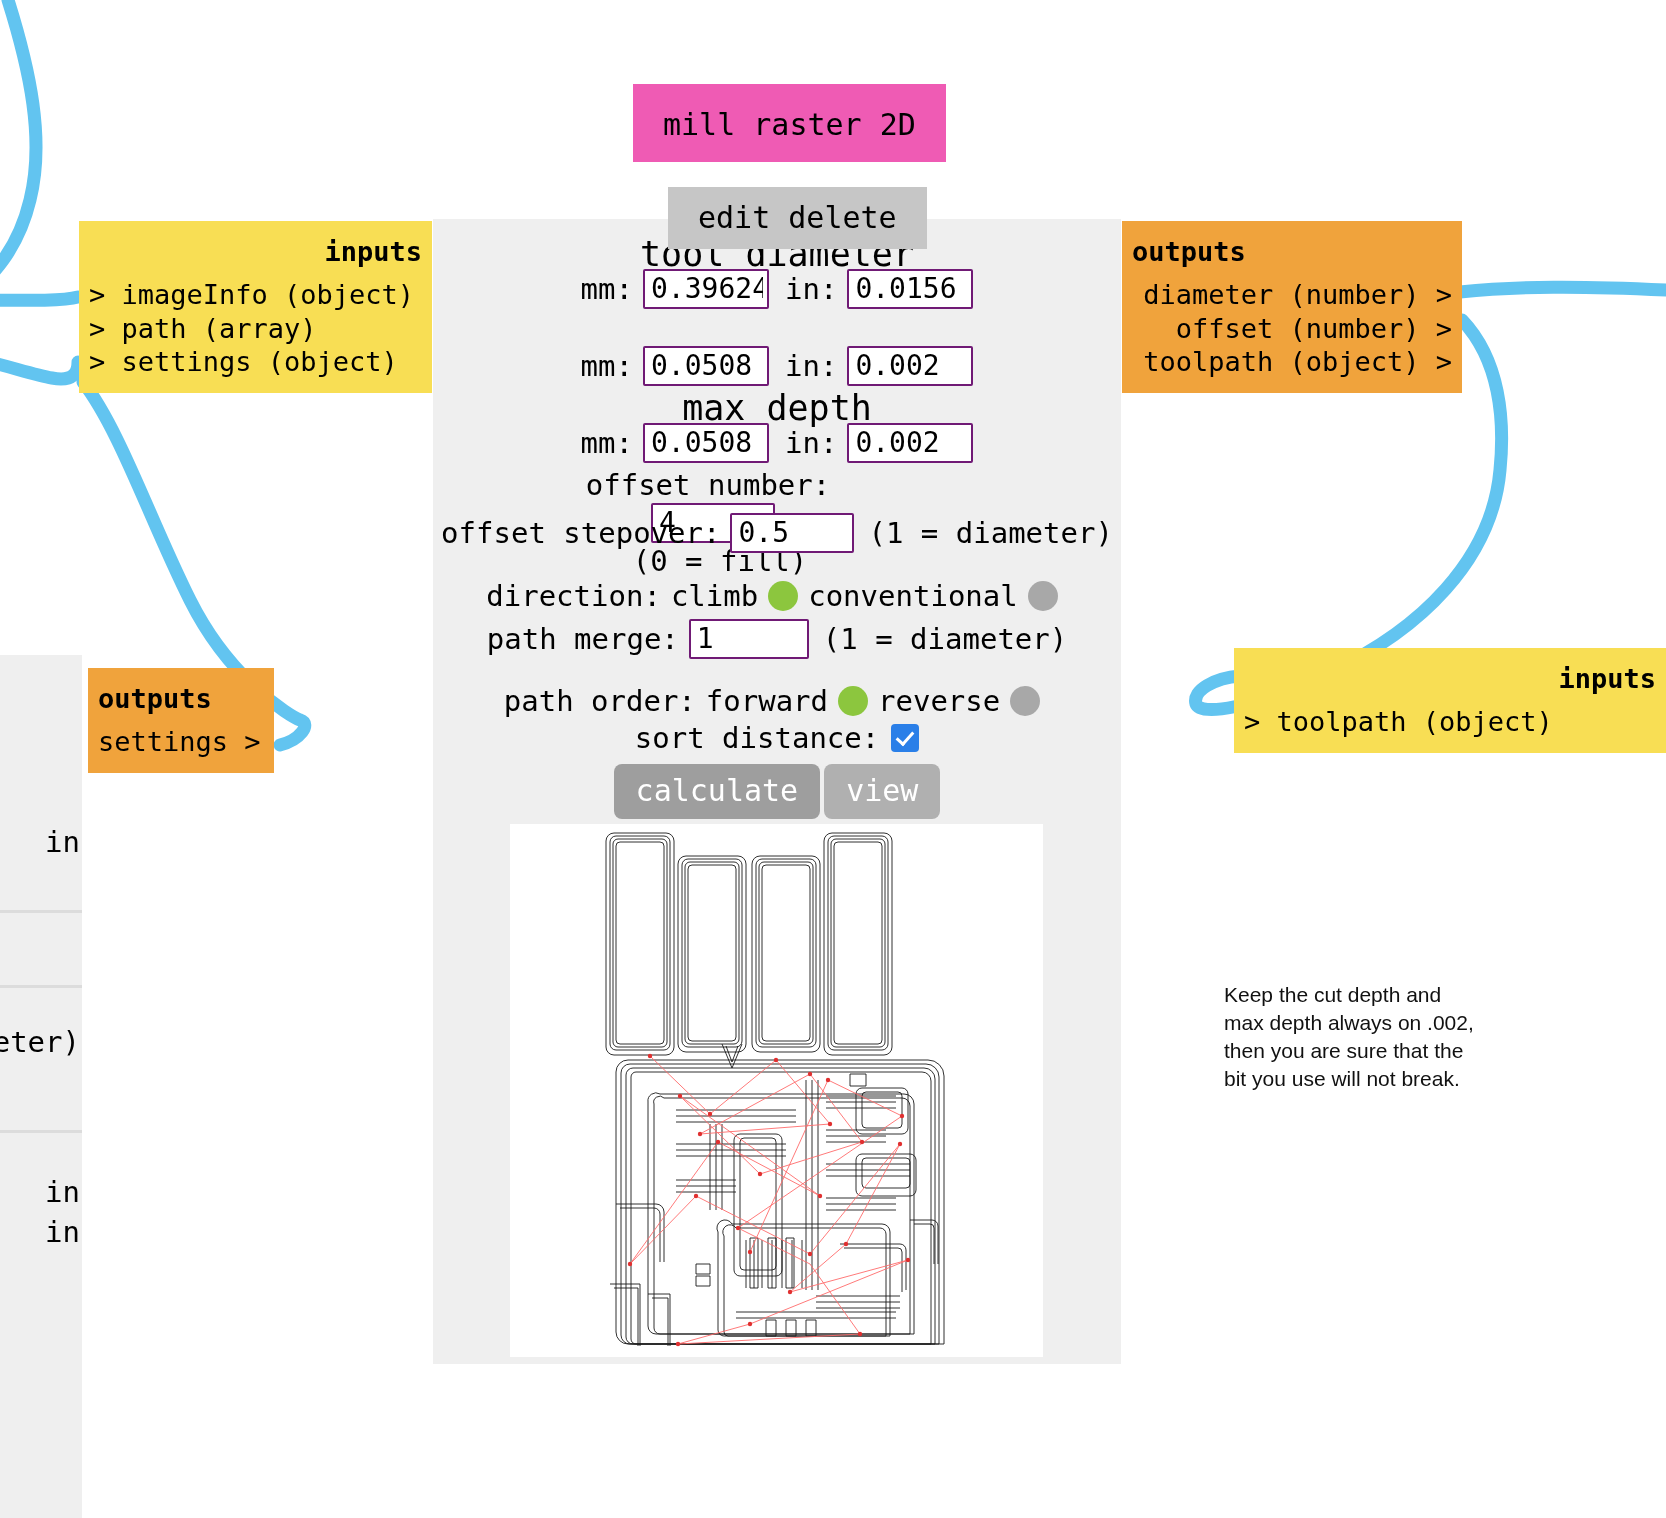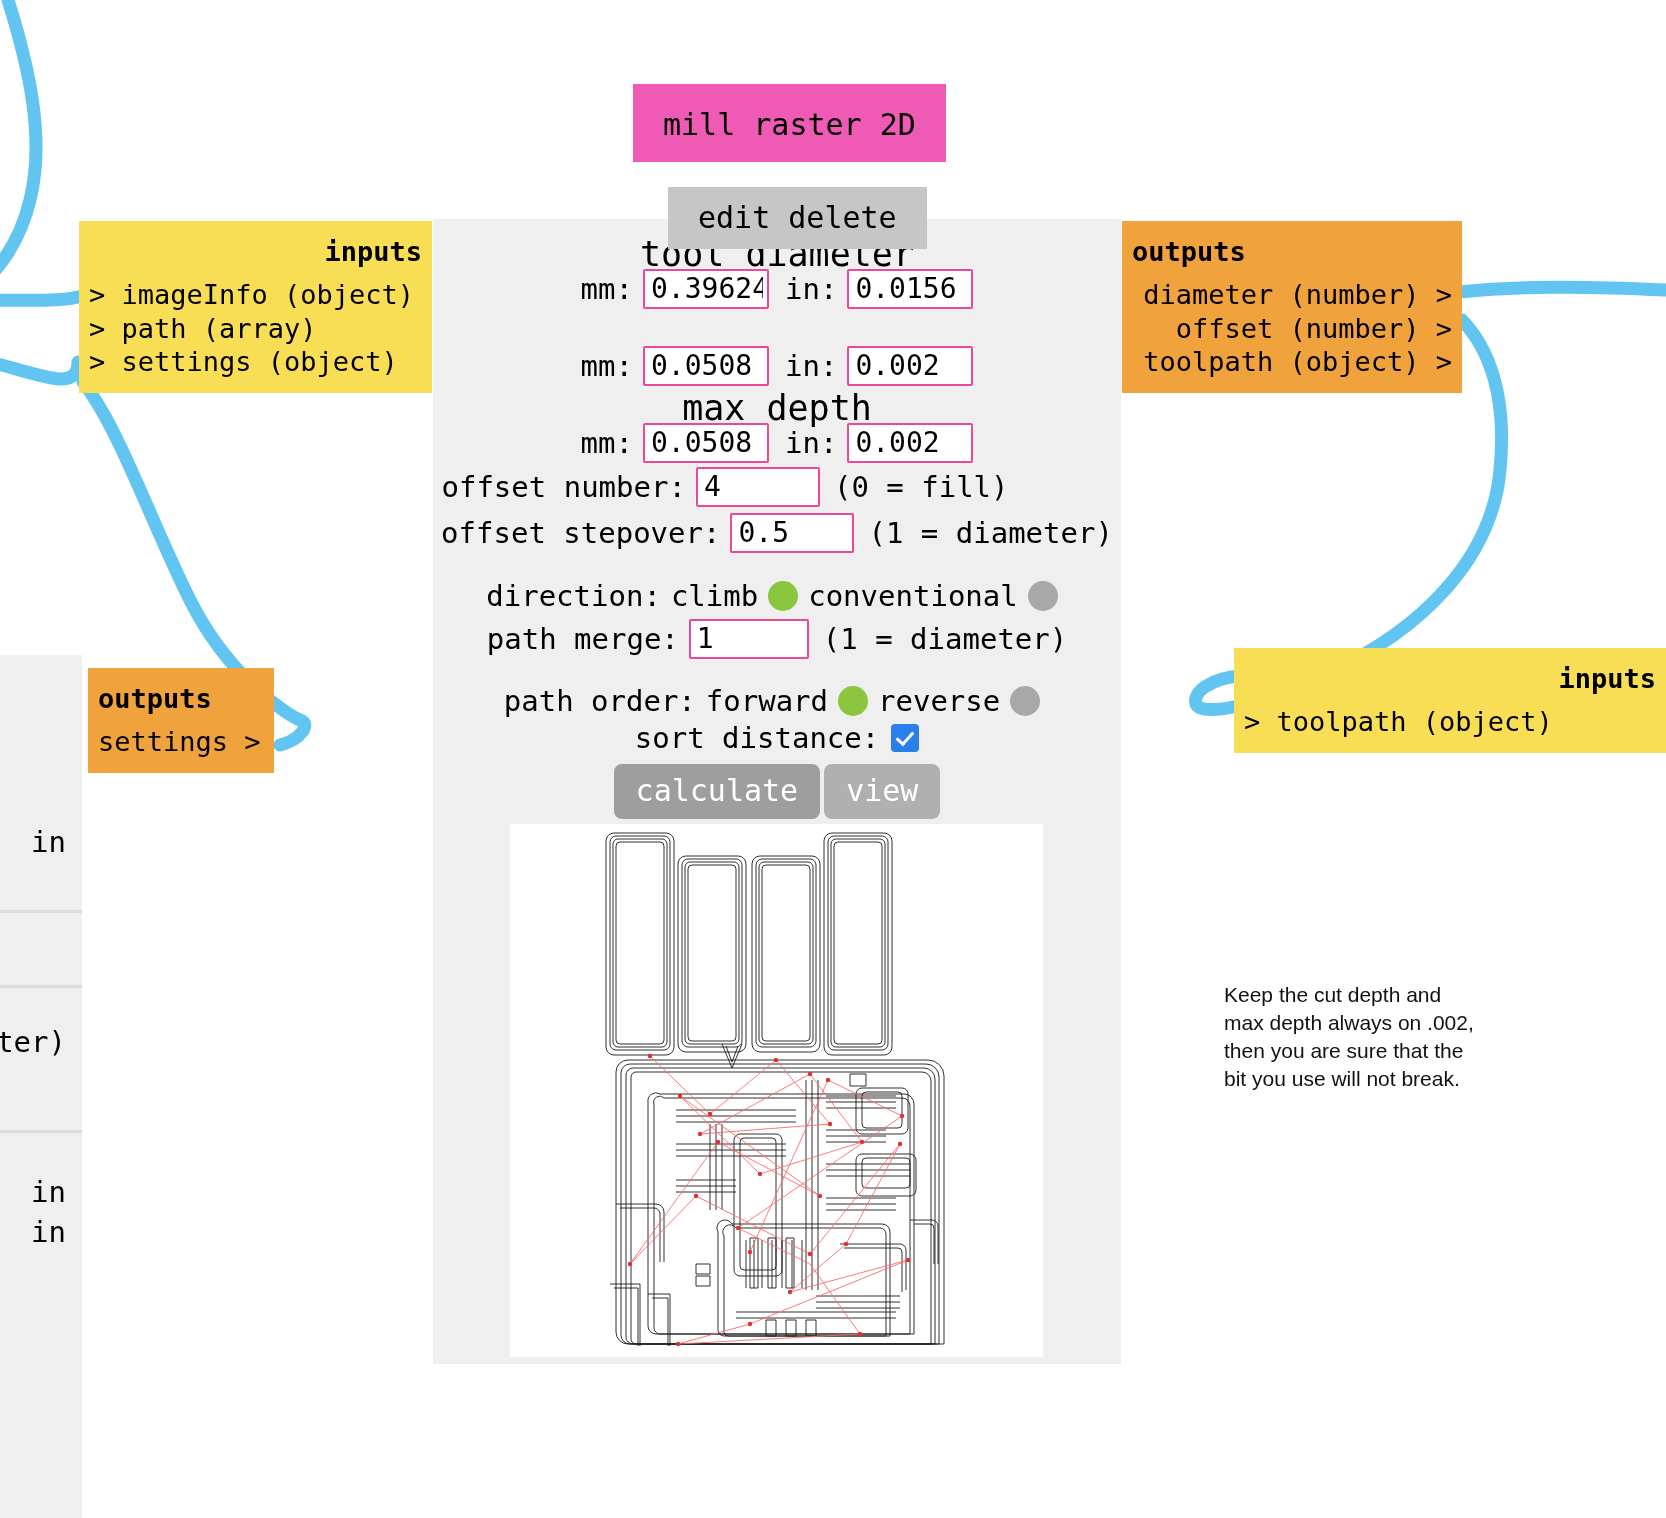--- a/index.html
+++ b/index.html
@@ -93,21 +93,21 @@
     gap: 0;
   }
   .row .lbl { padding-right: 10px; }
   .row .suffix { padding-left: 14px; }
   input.num {
     font-family: "DejaVu Sans Mono", "Liberation Mono", monospace;
     font-size: 28px;
     line-height: 1;
     color: #000;
     background: #ffffff;
-    border: 2px solid #ec4899;
+    border: 2px solid #701a75;
     border-radius: 2px;
     padding: 2px 4px 3px 6px;
     box-sizing: border-box;
     height: 40px;
   }
   input.num.w-mm { width: 126px; }
   input.num.w-in { width: 126px; }
   input.num.w-wide { width: 124px; }
   input.num.w-merge { width: 120px; }
 
@@ -189,21 +189,21 @@
     background: #efefef;
     z-index: 2;
   }
   .partial-line {
     position: absolute;
     right: 0;
     font-size: 29px;
     color: #000;
     white-space: nowrap;
     text-align: right;
-    padding-right: 16px;
+    padding-right: 2px;
   }
   .hrule {
     position: absolute;
     right: 0;
     width: 240px;
     height: 3px;
     background: #dcdcdc;
   }
 
   
@@ -295,21 +295,21 @@
   </div>
 
   <div class="field-label-center" style="position:absolute; left:0; top:166px; width:688px;">max depth</div>
   <div class="row" style="position:absolute; left:0; top:204px; width:688px;">
     <span class="lbl">mm:</span>
     <input class="num w-mm" type="text" value="0.0508" style="">
     <span class="lbl" style="padding-left:16px;">in:</span>
     <input class="num w-in" type="text" value="0.002" style="">
   </div>
 
-  <div class="row" style="position:absolute; left:12px; top:248px; width:560px;">
+  <div class="row" style="position:absolute; left:0; top:248px; width:560px;flex-direction:column;">
     <span class="lbl">offset number:</span>
     <input class="num w-wide" type="text" value="4" style="">
     <span class="suffix">(0 = fill)</span>
   </div>
 
   <div class="row" style="position:absolute; left:0; top:294px; width:688px;">
     <span class="lbl">offset stepover:</span>
     <input class="num w-wide" type="text" value="0.5" style="">
     <span class="suffix">(1 = diameter)</span>
   </div>

